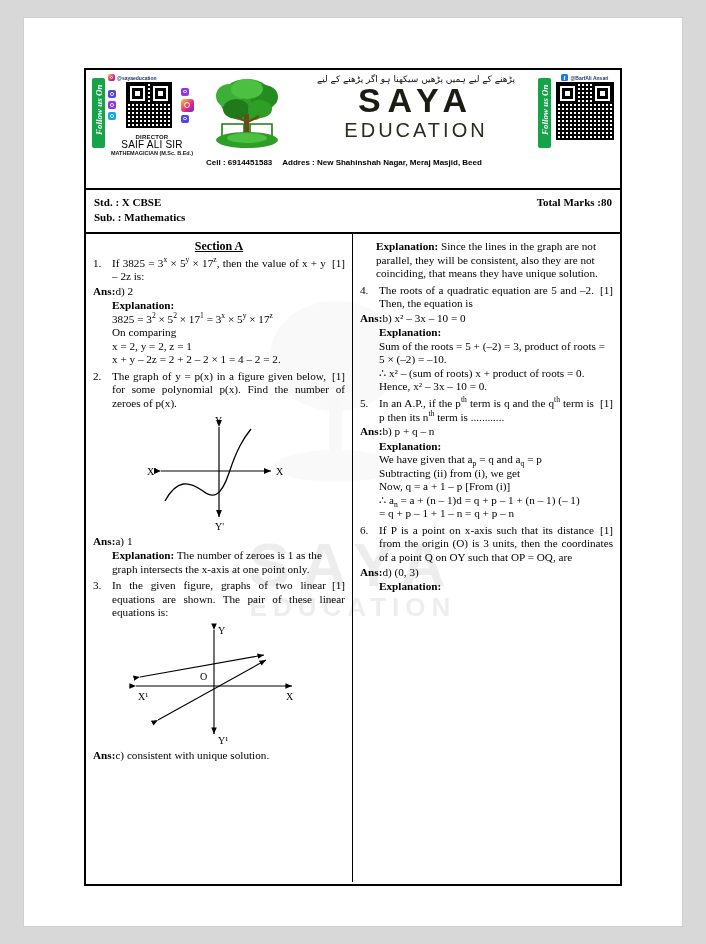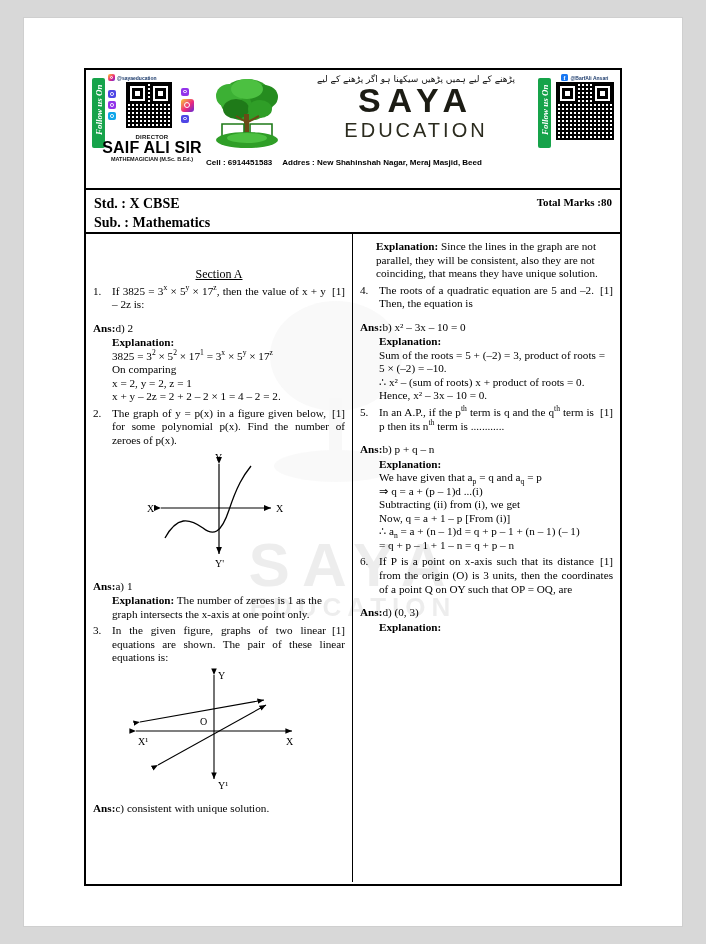--- a/index.html
+++ b/index.html
@@ -120,21 +120,21 @@
   .ig-center::after{
     content:"";position:absolute;left:3.2px;top:3.2px;width:6px;height:6px;
     border:1.2px solid #fff;border-radius:50%;box-sizing:border-box;
   }
 
   .person{
     font-family:"Liberation Sans",sans-serif;
     text-align:center;line-height:1.05;
   }
   .p-role{font-size:6px;font-weight:bold;color:#111;letter-spacing:.2px;}
-  .p-name{font-size:16px;font-weight:bold;color:#000;letter-spacing:.2px;}
+  .p-name{font-size:10px;font-weight:normal;color:#000;letter-spacing:.2px;}
   .p-sub{font-size:5.5px;font-weight:bold;color:#111;}
   .person-left{position:absolute;left:4px;top:64px;width:124px;}
   .person-right{position:absolute;left:440px;top:64px;width:118px;}
 
   .brand{
     position:absolute;left:122px;top:2px;width:330px;
     height:82px;
   }
   .tree{
     position:absolute;left:2px;top:4px;width:74px;height:74px;
@@ -168,21 +168,21 @@
   }
 
   
   .titlebar{
     position:relative;height:44px;
     border-bottom:2px solid #000;
     box-sizing:border-box;
   }
   .tb-left{
     position:absolute;left:8px;top:5px;
-    font-weight:bold;font-size:14px;line-height:1.35;
+    font-weight:bold;font-size:11px;line-height:1.35;
   }
   .tb-center{
     position:absolute;left:0;right:0;top:14px;
     text-align:center;font-weight:bold;font-size:12.5px;
     letter-spacing:.4px;
   }
   .tb-right{
     position:absolute;right:8px;top:6px;
     font-weight:bold;font-size:11px;
   }
@@ -198,31 +198,31 @@
     padding:5px 7px 0 7px;
     font-size:11.2px;
     line-height:1.21;
     position:relative;
     z-index:2;
   }
   .col-left{width:50%;border-right:1.5px solid #000;}
   .col-right{width:50%;}
 
   .section-title{
-    text-align:center;font-weight:normal;font-size:12px;
-    text-decoration:underline;margin-bottom:3px;margin-top:28px;
+    text-align:center;font-weight:bold;font-size:12px;
+    text-decoration:underline;margin-bottom:3px;
   }
   .q{
     display:flex;gap:6px;margin-top:3px;
     text-align:justify;
   }
   .q-num{flex:none;width:13px;}
   .q-body{flex:1;position:relative;}
   .marks{float:right;margin-left:6px;}
-  .ans{font-weight:bold;margin-top:10px;}
+  .ans{font-weight:bold;margin-top:1px;}
   .ans span.val{font-weight:normal;}
   .expl{margin-left:19px;margin-top:1px;}
   .expl b{font-weight:bold;}
   .line{margin-left:19px;}
   sup{font-size:7.6px;vertical-align:super;line-height:0;}
   sub{font-size:7.6px;vertical-align:sub;line-height:0;}
 
   
   .watermark{
     position:absolute;left:0;top:0;width:100%;height:100%;
@@ -457,21 +457,20 @@
             <span>In an A.P., if the p<sup>th</sup> term is q and the q<sup>th</sup> term is p then its n<sup>th</sup> term is ............</span>
           </div>
         </div>
         <div class="ans">
           <span>Ans:</span><span class="val">b) p + q – n</span>
         </div>
         <div class="expl">
           <b>Explanation:</b>
         </div>
         <div class="line">We have given that a<sub>p</sub> = q and a<sub>q</sub> = p</div>
-        <div class="line">⇒ q = a + (p – 1)d ...(i)</div>
         <div class="line">Subtracting (ii) from (i), we get</div>
         <div class="line">Now, q = a + 1 – p [From (i)]</div>
         <div class="line">∴  a<sub>n</sub> = a + (n – 1)d = q + p – 1 + (n – 1) (– 1)</div>
         <div class="line">= q + p – 1 + 1 – n = q + p – n</div>
 
         <div class="q">
           <div class="q-num">6.</div>
           <div class="q-body">
             <span class="marks">[1]</span>
             <span>If P is a point on x-axis such that its distance from the origin (O) is 3 units, then the coordinates of a point Q on OY such that OP = OQ, are</span>

